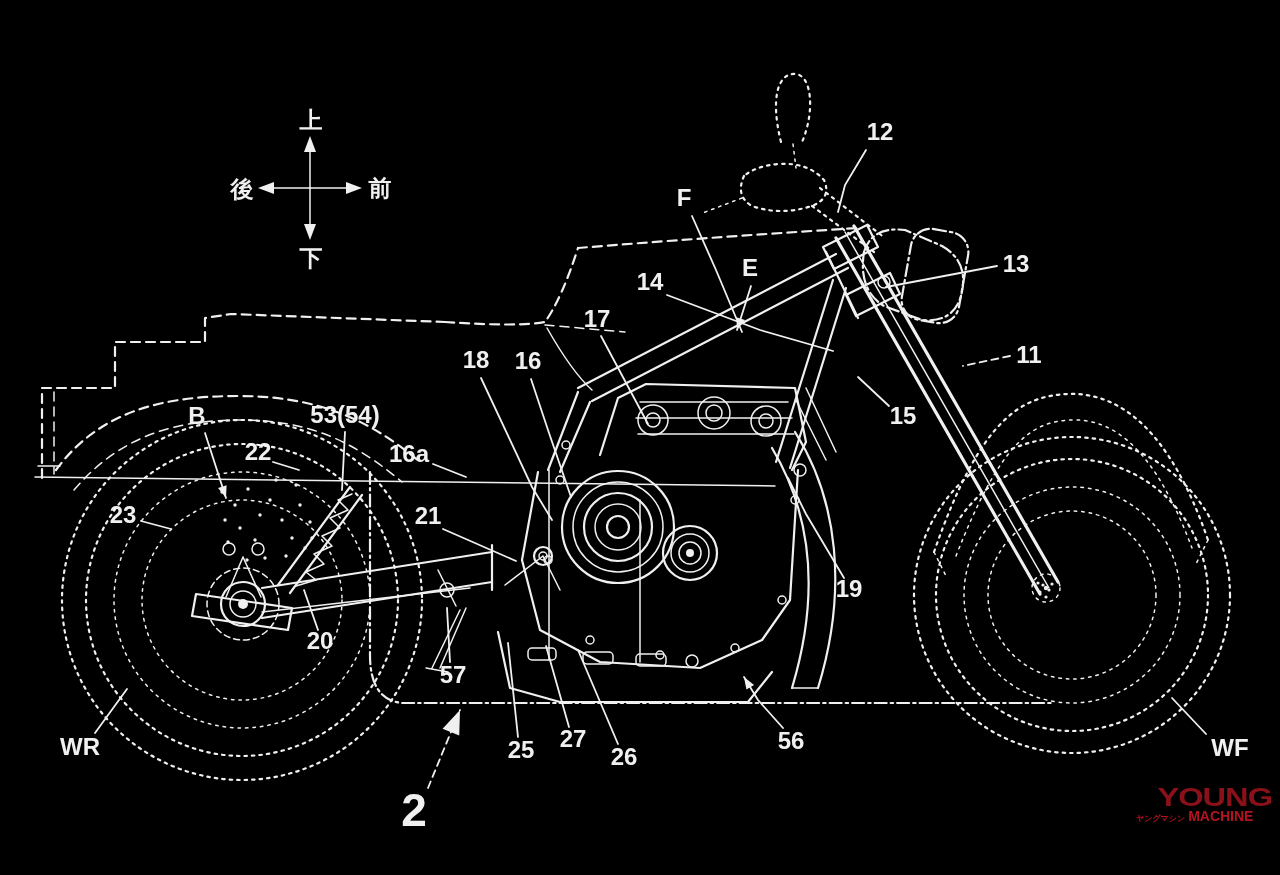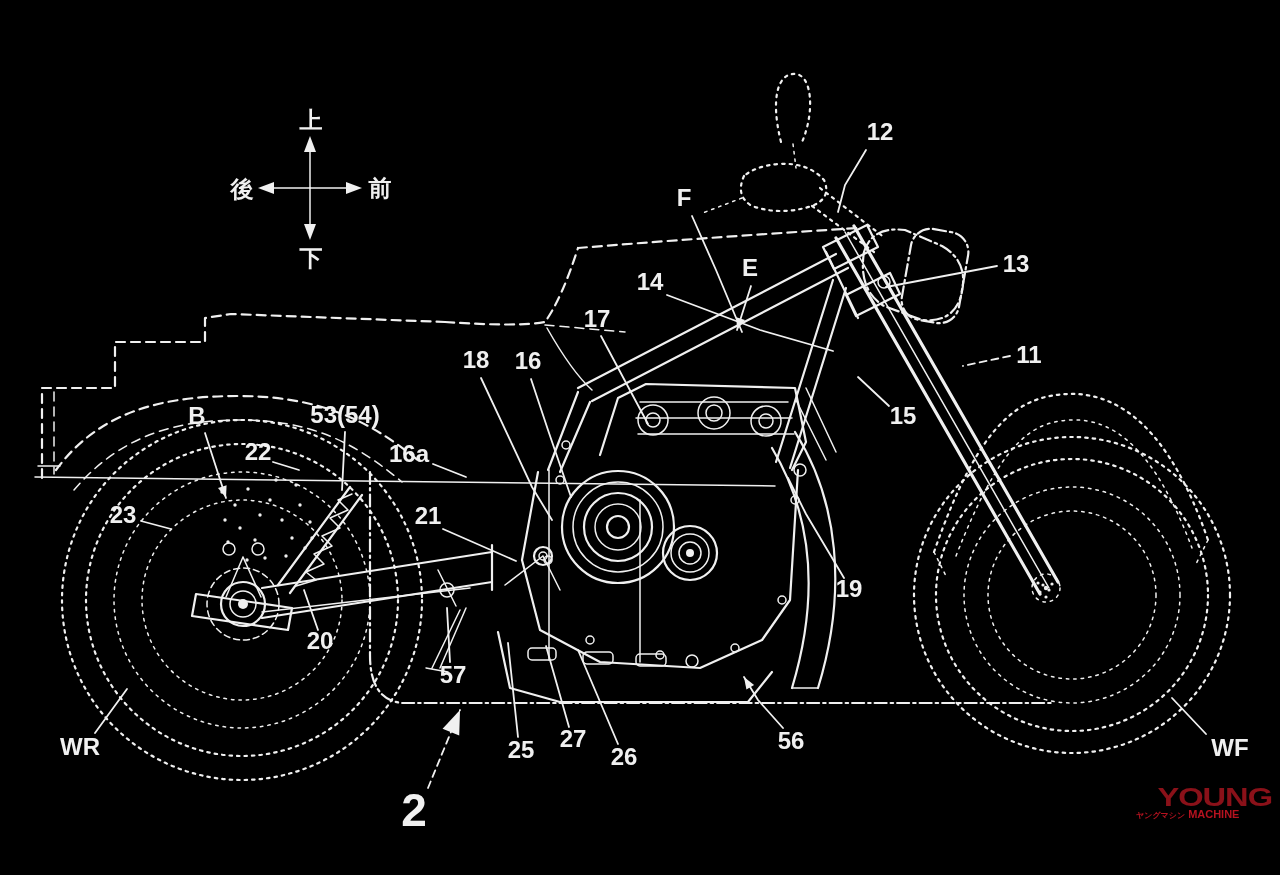--- a/index.html
+++ b/index.html
@@ -25,21 +25,21 @@
   .callout{fill:var(--line);font:bold 24px "Liberation Sans",sans-serif;text-anchor:middle;}
   .kanji{fill:var(--line);font:bold 23px "Liberation Sans",sans-serif;text-anchor:middle;}
   .leader{stroke:var(--line);fill:none;stroke-width:1.8;stroke-linecap:round;}
 
   
   .wm{position:absolute;left:1136px;top:784px;width:136px;text-align:right;line-height:1;}
   .wm-young{color:var(--wm1);font-weight:bold;font-size:32px;letter-spacing:-1px;
             transform:scale(1.02,.8);transform-origin:top right;white-space:nowrap;}
   .wm-sub{display:flex;justify-content:flex-start;align-items:baseline;gap:3px;margin-top:-7px;}
   .wm-kana{color:var(--wm2);font-size:8px;font-weight:bold;}
-  .wm-machine{color:var(--wm2);font-size:11px;font-weight:bold;letter-spacing:0;}
+  .wm-machine{color:var(--wm2);font-size:14px;font-weight:bold;letter-spacing:0;}
 </style>
 </head>
 <body>
 
 <div class="stage">
   <svg id="diagram" width="1280" height="875" viewBox="0 0 1280 875">
 
     <g>
       <line class="ln thin" x1="310" y1="188" x2="310" y2="146"></line>
       <line class="ln thin" x1="310" y1="188" x2="310" y2="230"></line>

